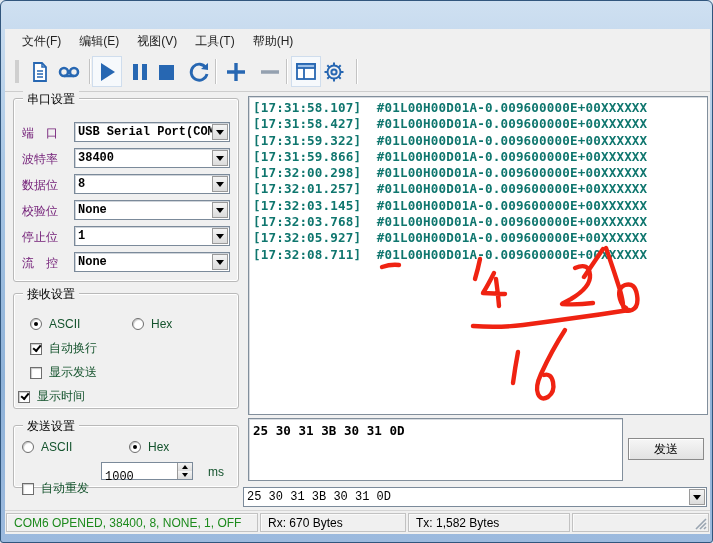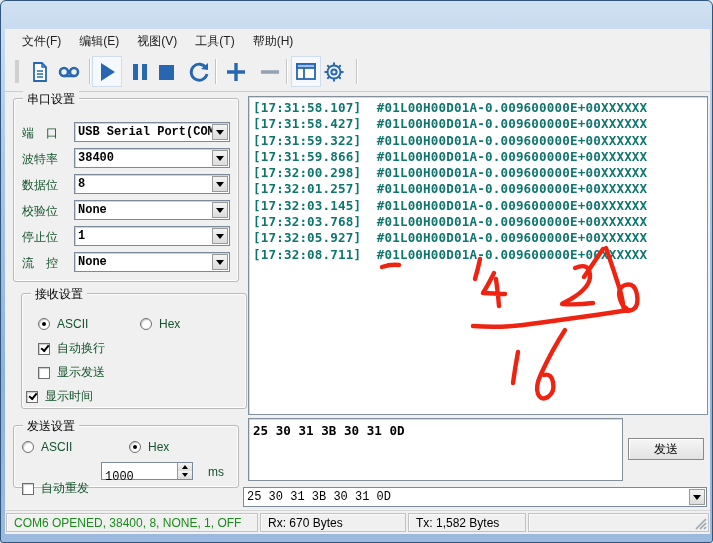--- a/index.html
+++ b/index.html
@@ -26,21 +26,21 @@
   .menu-item { font-size:12px; color:#222; padding:3px 9px; }
   .toolbar { position:absolute; left:0; top:24px; width:100%; height:39px; border-bottom:1px solid #cdcdcd; }
   .tbox { position:absolute; top:3px; width:30px; height:31px; display:flex; align-items:center; justify-content:center; }
   .tbox.hl { background:#f6f9fc; border:1px solid #cfdded; }
   .tsep { position:absolute; top:6px; width:1px; height:25px; background:#c3c3c3; box-shadow:1px 0 0 #fff; }
   .grip { position:absolute; top:7px; width:2px; height:23px; border-left:2px solid #cfcfcf; border-right:2px solid #cfcfcf; }
   
   .groupbox { position:absolute; border:1px solid #b9b9b9; border-radius:3px; box-shadow:inset 0 0 0 1px #fff; }
   .groupbox > .legend { position:absolute; top:-8px; left:9px; background:#f0f0f0; padding:0 4px; font-size:12px; color:#000; }
   .fieldrow { position:absolute; left:8px; display:flex; align-items:center; height:20px; }
-  .fieldrow .flabel { width:52px; font-size:12px; color:#14532d; }
+  .fieldrow .flabel { width:52px; font-size:12px; color:#701a75; }
   .combo { position:absolute; width:156px; height:20px; background:#fff; border:1px solid #7b8a9a;
            box-shadow:inset 1px 1px 0 #cfd4da; display:flex; align-items:center; }
   .combo .cval { flex:1; font-family:"Liberation Mono",monospace; font-weight:bold; font-size:12px; padding-left:3px;
                  white-space:nowrap; overflow:hidden; }
   .drop-btn { width:16px; height:16px; margin-right:1px; background:linear-gradient(#f4f4f4,#dcdcdc); border:1px solid #9a9a9a;
               display:flex; align-items:center; justify-content:center; }
   .tri-down { width:0; height:0; border-left:4px solid transparent; border-right:4px solid transparent; border-top:5px solid #000; }
   
   .radio { width:12px; height:12px; border-radius:50%; border:1px solid #6e6e6e; background:#fff;
            box-shadow:inset 1px 1px 1px #c8c8c8; position:relative; }
@@ -69,21 +69,21 @@
               border:1px solid #8a8a8a; box-shadow:inset 1px 1px 0 #fff; font-size:12px; display:flex; align-items:center; justify-content:center; }
   .hist-combo { position:absolute; left:238px; top:458px; width:464px; height:20px; background:#fff; border:1px solid #7b8a9a;
                 display:flex; align-items:center; }
   .hist-combo .cval { flex:1; font-family:"Liberation Mono",monospace; font-size:12px; padding-left:3px; }
   
   .statusbar { position:absolute; left:0; top:481px; width:705px; height:24px; background:#f0f0f0; border-top:1px solid #d5d5d5; display:flex; }
   .sb-panel { border:1px solid #c2c2c2; box-shadow:inset 1px 1px 0 #fafafa; margin:2px 1px 2px 1px; display:flex; align-items:center;
               font-size:12px; padding-left:7px; color:#000; }
   .sb-conn { width:252px; color:#1d8a1d; margin-left:1px; }
   .sb-rx { width:146px; }
-  .sb-tx { width:118px; }
+  .sb-tx { width:162px; }
   .sb-fill { flex:1; position:relative; }
   .resize-grip { position:absolute; right:1px; bottom:1px; }
   
   .annot { position:absolute; left:0; top:0; width:713px; height:543px; pointer-events:none; z-index:50; }
 </style>
 </head>
 <body>
 
 <div class="win">
 
@@ -219,21 +219,21 @@
           <span class="flabel">流　控</span>
         </div>
       <div class="combo" style="left:60px; top:153px;">
         <span class="cval">None</span>
         <span class="drop-btn">
             <span class="tri-down"></span>
           </span>
       </div>
     </div>
 
-    <div class="groupbox" style="left:8px; top:264px; width:226px; height:116px;margin-left:8px;">
+    <div class="groupbox" style="left:8px; top:264px; width:226px; height:116px;">
       <div class="legend">接收设置</div>
       <div class="optrow" style="left:16px; top:23px;">
         <span class="radio on"></span>
         <span class="optlabel">ASCII</span>
       </div>
       <div class="optrow" style="left:118px; top:23px;">
         <span class="radio"></span>
         <span class="optlabel">Hex</span>
       </div>
       <div class="optrow" style="left:16px; top:46px;">

